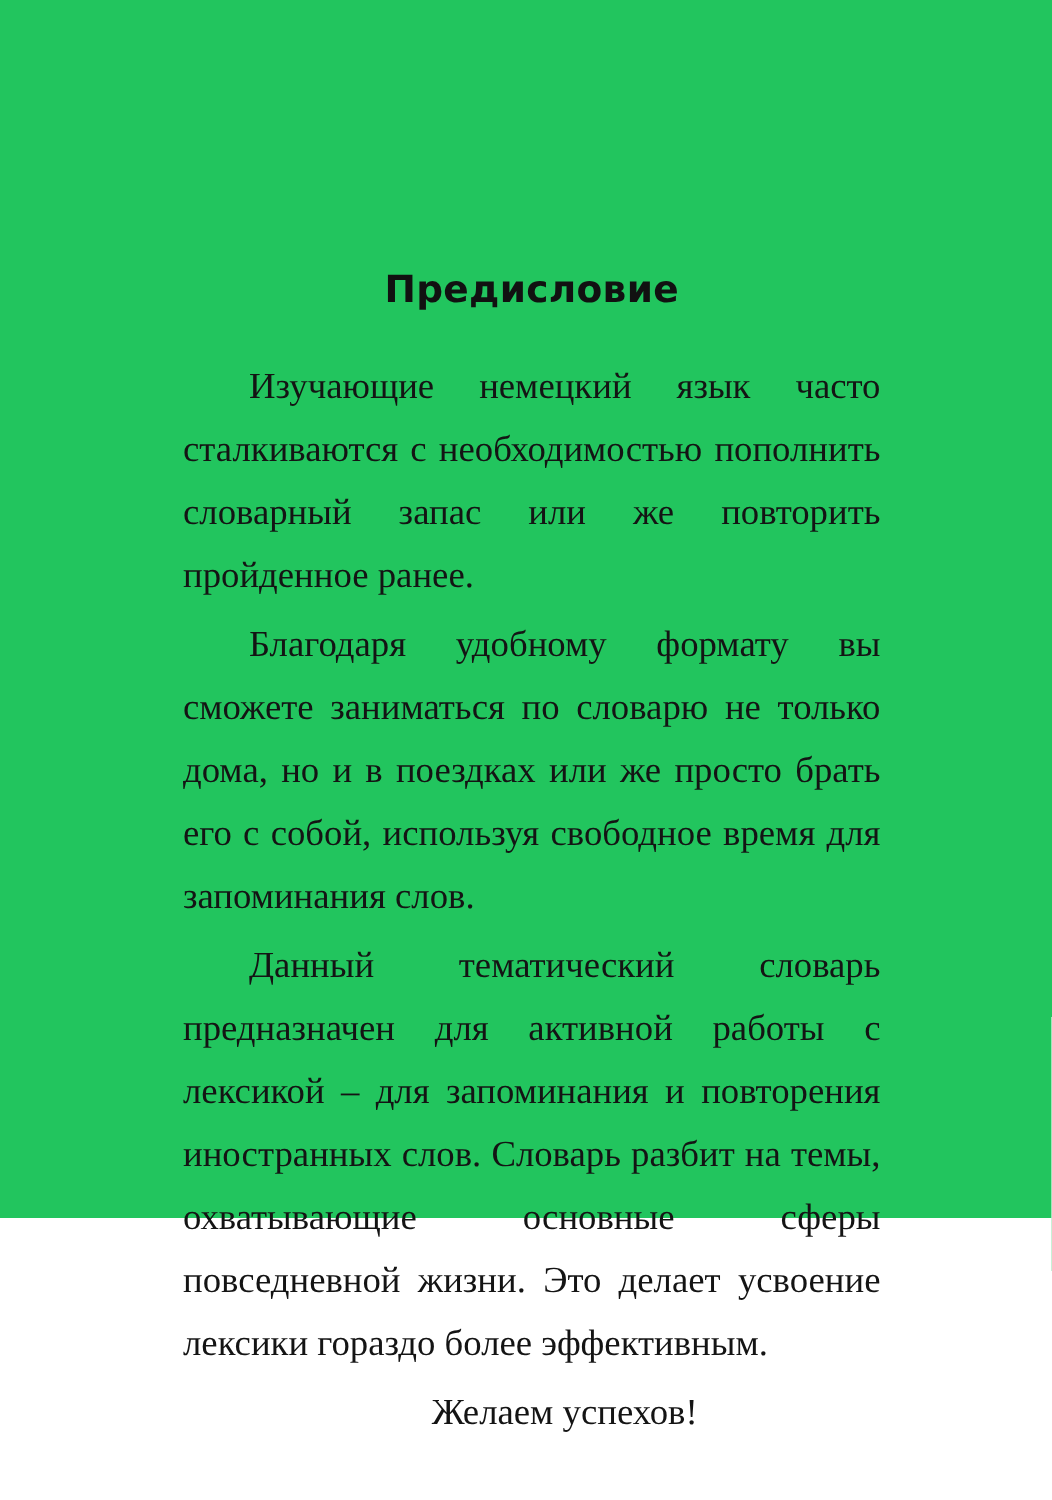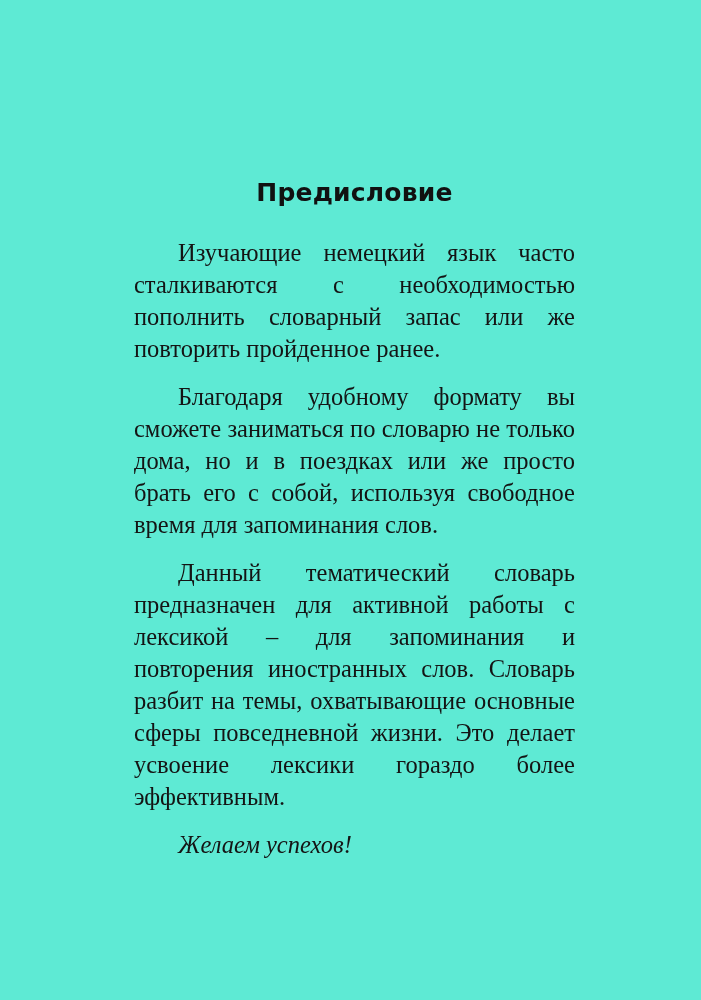--- a/index.html
+++ b/index.html
@@ -10,52 +10,51 @@
   body {
     width: 701px;
     height: 1000px;
     overflow: hidden;
     font-family: "Liberation Serif", serif;
     color: #161616;
   }
   .page {
     position: relative;
     width: 701px;
-    height: 1000px;
+    height: 812px;
     box-sizing: border-box;
-    background: #5eead4;
+    background: #22c55e;
   }
   .content {
     position: absolute;
     left: 118px;
     top: 178px;
     width: 473px;
   }
   .chapter-title {
     font-family: "DejaVu Sans", sans-serif;
     font-weight: bold;
     font-size: 25px;
     letter-spacing: 0.2px;
     text-align: center;
     margin: 0 0 30px 0;
     color: #111111;
   }
   .body-text p {
-    margin: 16px;
+    margin: 4px;
     font-size: 24.5px;
-    line-height: 32px;
+    line-height: 42px;
     text-align: justify;
     text-justify: inter-word;
     text-indent: 44px;
     hyphens: manual;
     color: #141414;
   }
   .body-text p.last {
-    text-align: left;
-    font-style: italic;
+    text-align: center;
   }
 </style>
 </head>
 <body>
 
 <div class="page">
   <div class="content">
     <h1 class="chapter-title">Предисловие</h1>
     <div class="body-text">
       <p>Изучающие немецкий язык часто сталкиваются с необходимостью пополнить словарный запас или же повторить пройденное ранее.</p>

